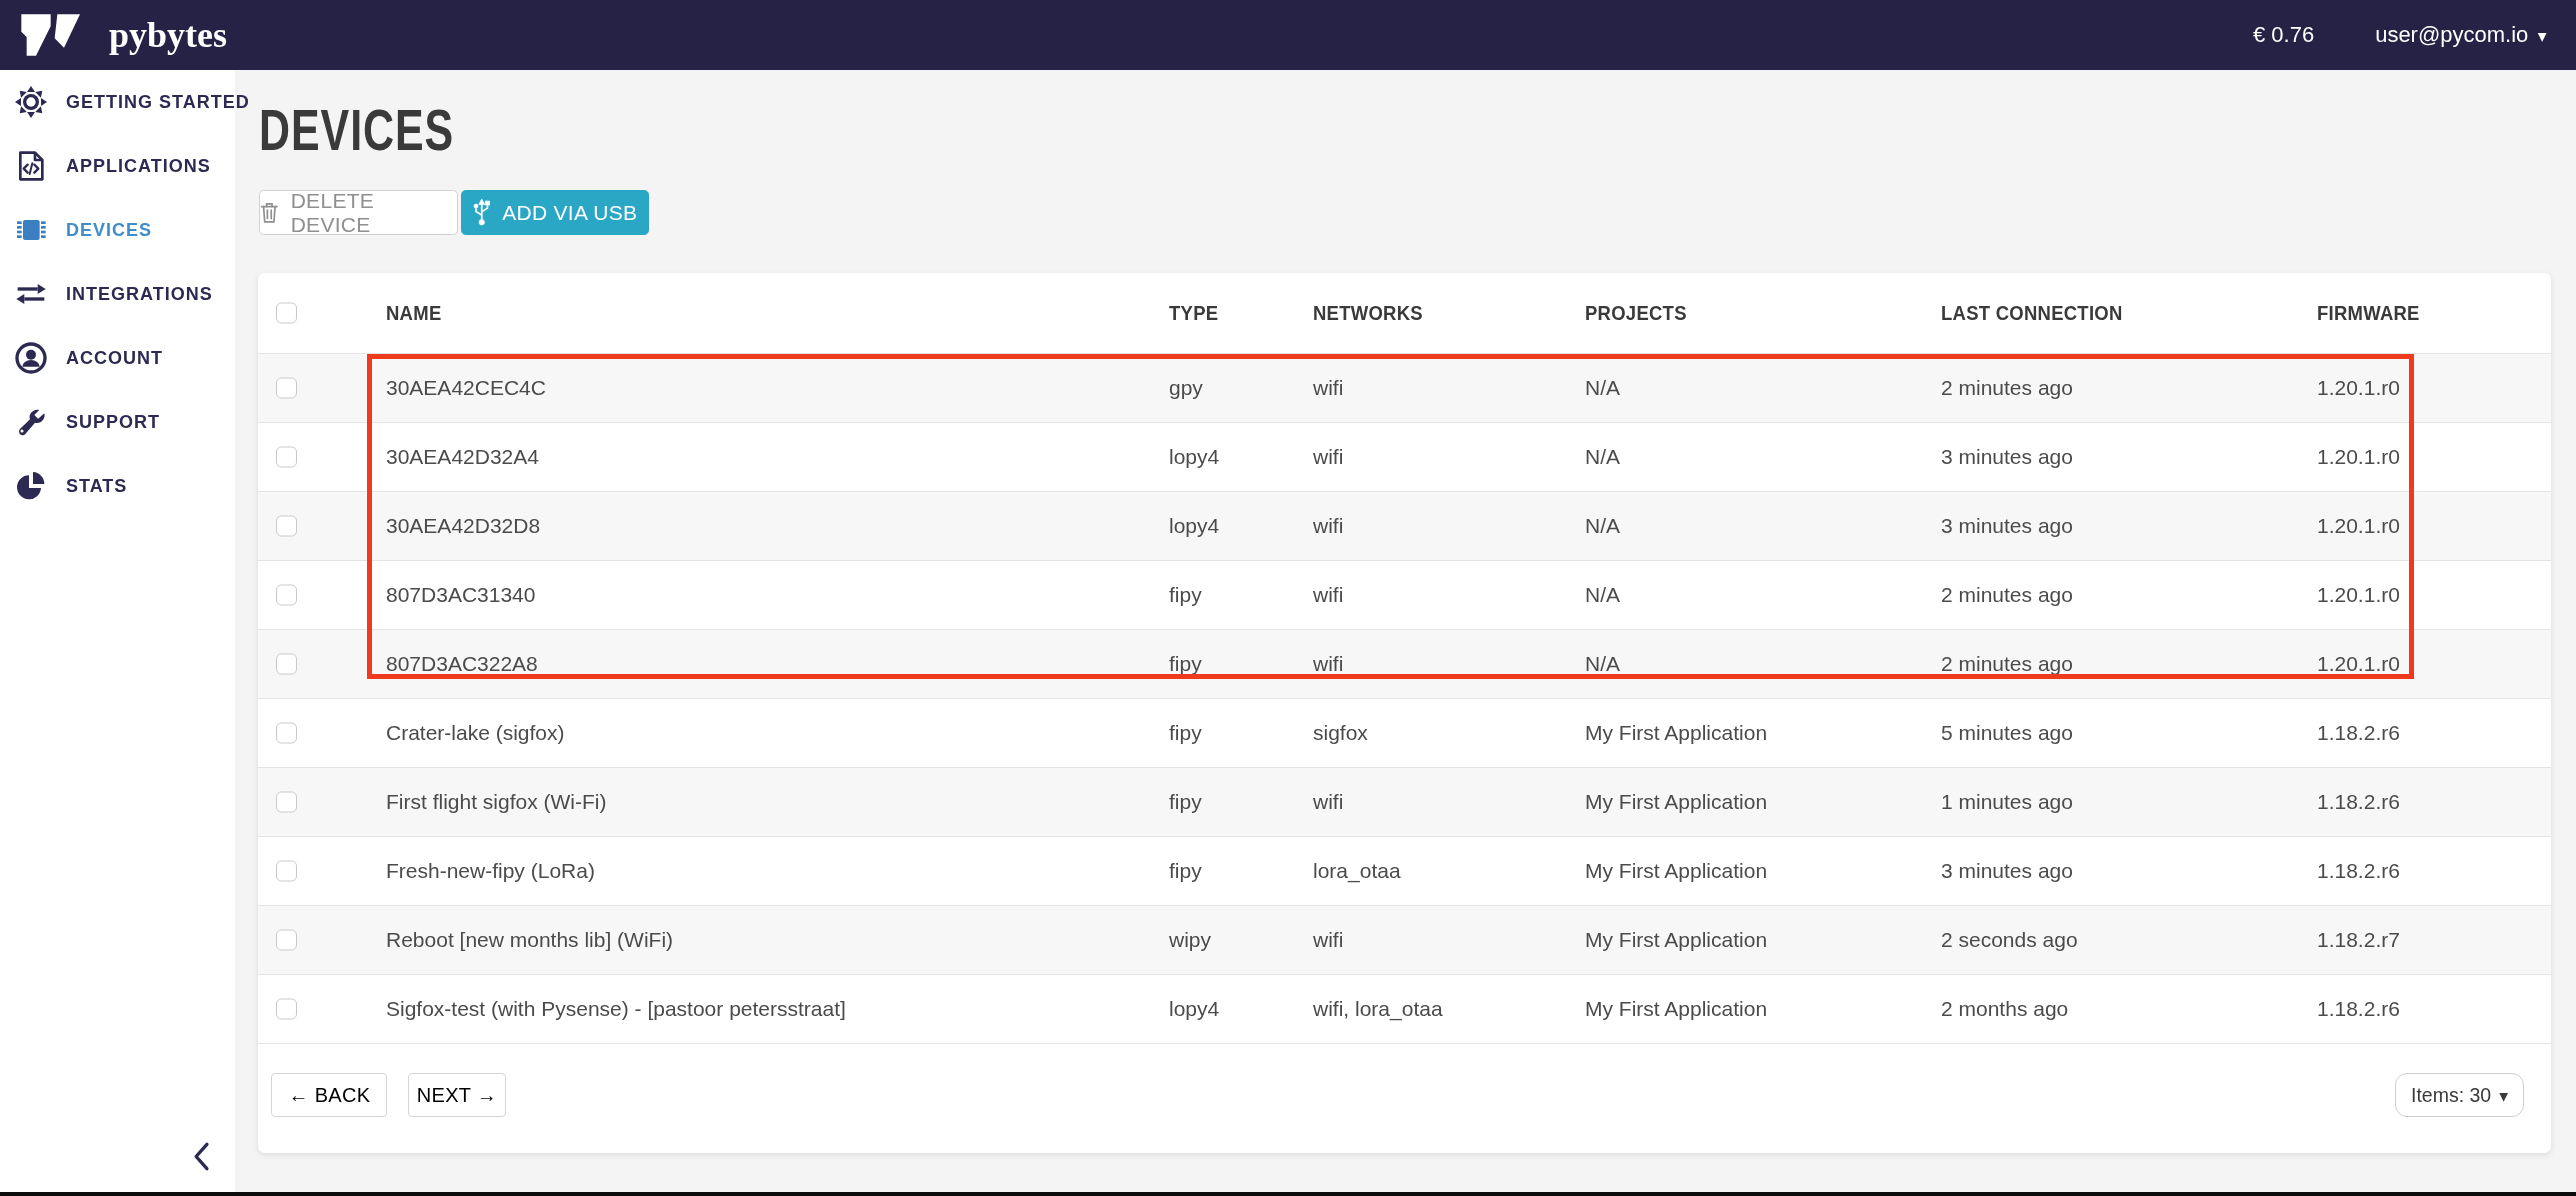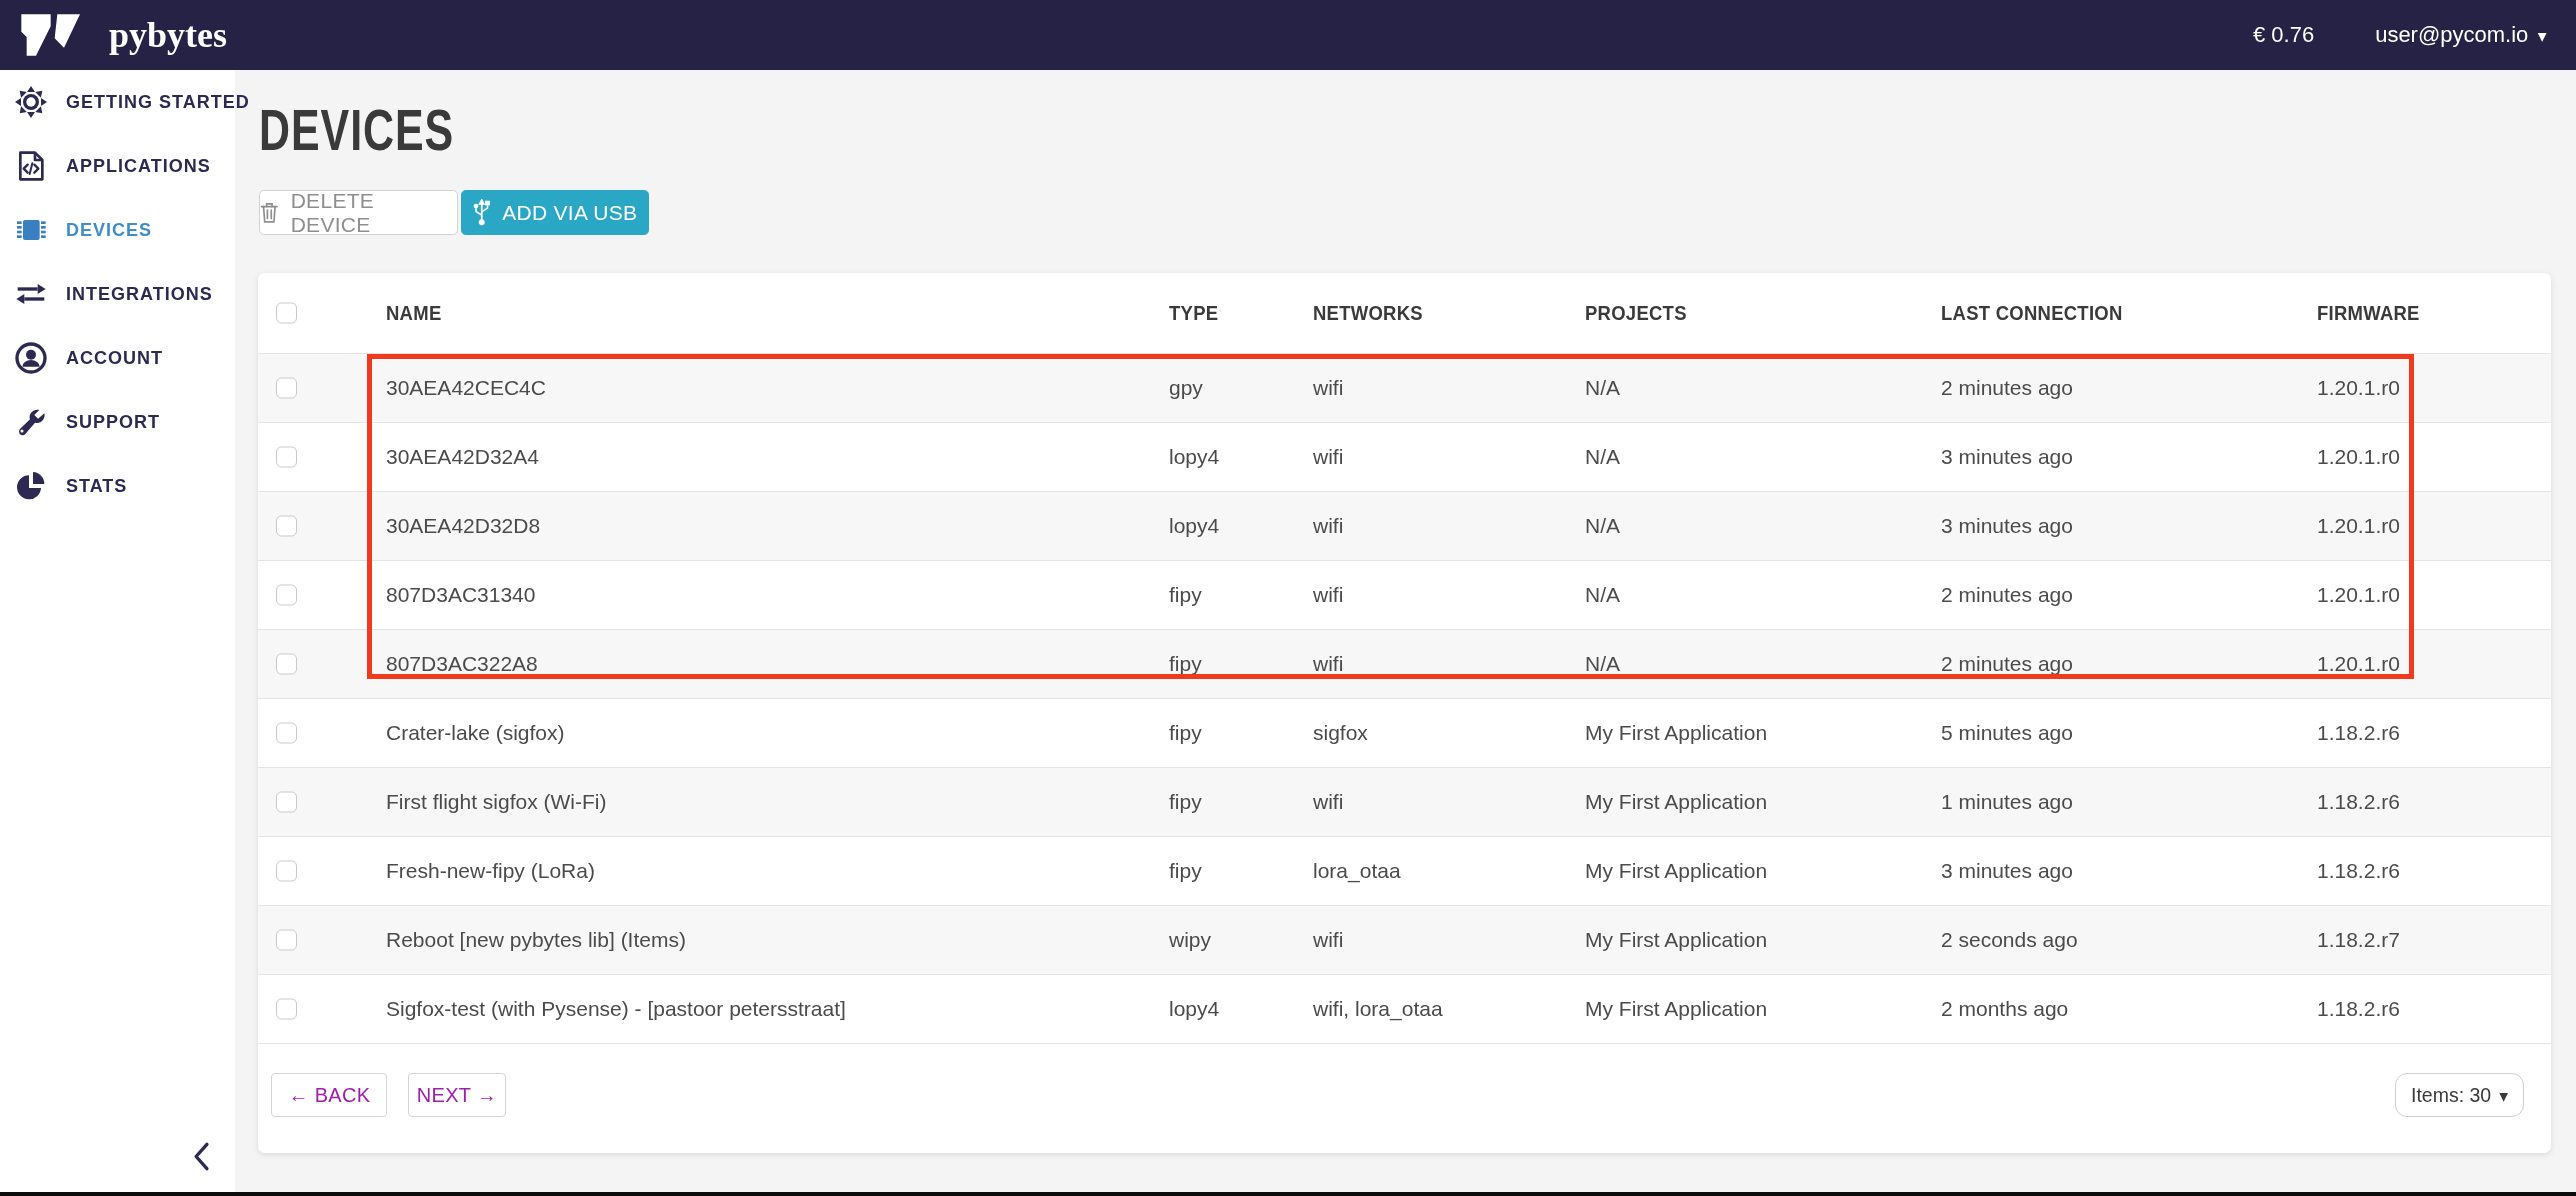--- a/index.html
+++ b/index.html
@@ -67,21 +67,21 @@
   .col-networks{left:1055px;}
   .col-projects{left:1327px;}
   .col-last{left:1683px;}
   .col-firmware{left:2059px;}
   .highlight-box{position:absolute;left:109px;top:81px;width:2047px;height:325px;
     border:5.4px solid var(--red);pointer-events:none;z-index:5;}
 
   
   .pager{position:absolute;left:0;top:776px;width:100%;height:105px;}
   .pg-btn{position:absolute;top:24px;height:44px;background:#fff;border:1.3px solid #d5d5d5;border-radius:4px;
-    color:#a21caf;font-size:20px;display:flex;align-items:center;justify-content:center;cursor:pointer;letter-spacing:0.3px;}
+    color:#000000;font-size:20px;display:flex;align-items:center;justify-content:center;cursor:pointer;letter-spacing:0.3px;}
   .pg-back{left:13.4px;width:116px;}
   .pg-next{left:150px;width:98px;}
   .items-select{position:absolute;top:24px;left:2137px;width:129px;height:44px;background:#fff;border:1.3px solid #cfcfcf;
     border-radius:12px;color:#3a3a3a;font-size:19.5px;display:flex;align-items:center;justify-content:center;gap:8px;cursor:pointer;}
   .items-select .caret{color:#3a3a3a;}
 
   .bottom-edge{position:absolute;left:0;bottom:0;width:2576px;height:4px;background:#0c0c0c;z-index:40;}
 </style>
 </head>
 <body>
@@ -317,21 +317,21 @@
     <span class="checkbox"></span>
     <span class="cell col-name">Fresh-new-fipy (LoRa)</span>
     <span class="cell col-type">fipy</span>
     <span class="cell col-networks">lora_otaa</span>
     <span class="cell col-projects">My First Application</span>
     <span class="cell col-last">3 minutes ago</span>
     <span class="cell col-firmware">1.18.2.r6</span>
   </div>
         <div class="row">
     <span class="checkbox"></span>
-    <span class="cell col-name">Reboot [new pybytes lib] (Items)</span>
+    <span class="cell col-name">Reboot [new months lib] (WiFi)</span>
     <span class="cell col-type">wipy</span>
     <span class="cell col-networks">wifi</span>
     <span class="cell col-projects">My First Application</span>
     <span class="cell col-last">2 seconds ago</span>
     <span class="cell col-firmware">1.18.2.r7</span>
   </div>
         <div class="row">
     <span class="checkbox"></span>
     <span class="cell col-name">Sigfox-test (with Pysense) - [pastoor petersstraat]</span>
     <span class="cell col-type">lopy4</span>

